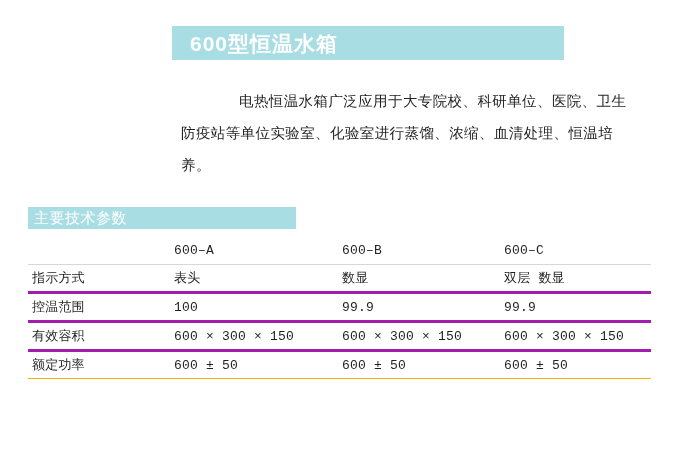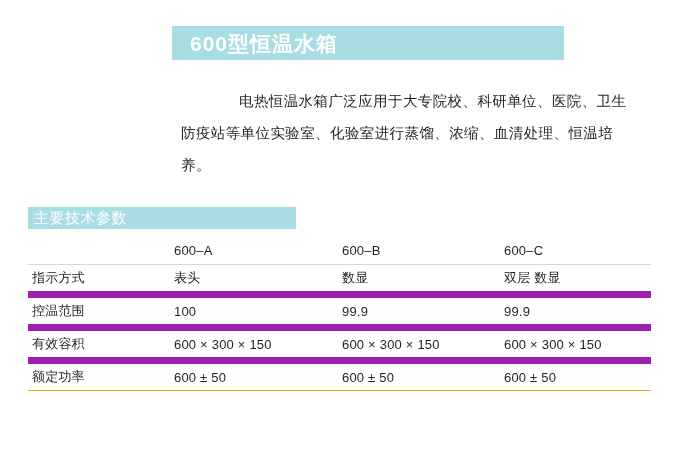--- a/index.html
+++ b/index.html
@@ -87,32 +87,33 @@
     font-size: 13px;
   }
   td, th {
     text-align: left;
     font-weight: normal;
     padding: 0;
     height: 26px;
     vertical-align: middle;
     color: #231f20;
     letter-spacing: 0.2px;
+    font-family: Liberation Mono, monospace;
   }
   col.c0 { width: 144px; }
   col.c1 { width: 168px; }
   col.c2 { width: 162px; }
   col.c3 { width: 149px; }
 
   tr.head td {
     height: 28px;
     border-bottom: 1px solid #d7d7d7;
   }
   tr.row td {
-    border-bottom: 7px solid #a21caf;
+    border-bottom: 3px solid #a21caf;
   }
   tr.row.last td {
     border-bottom: 1px solid #eab308;
   }
   td.label { padding-left: 4px; }
   td.val { padding-left: 2px; }
   td.head-val { padding-left: 2px; }
 </style>
 </head>
 <body>

